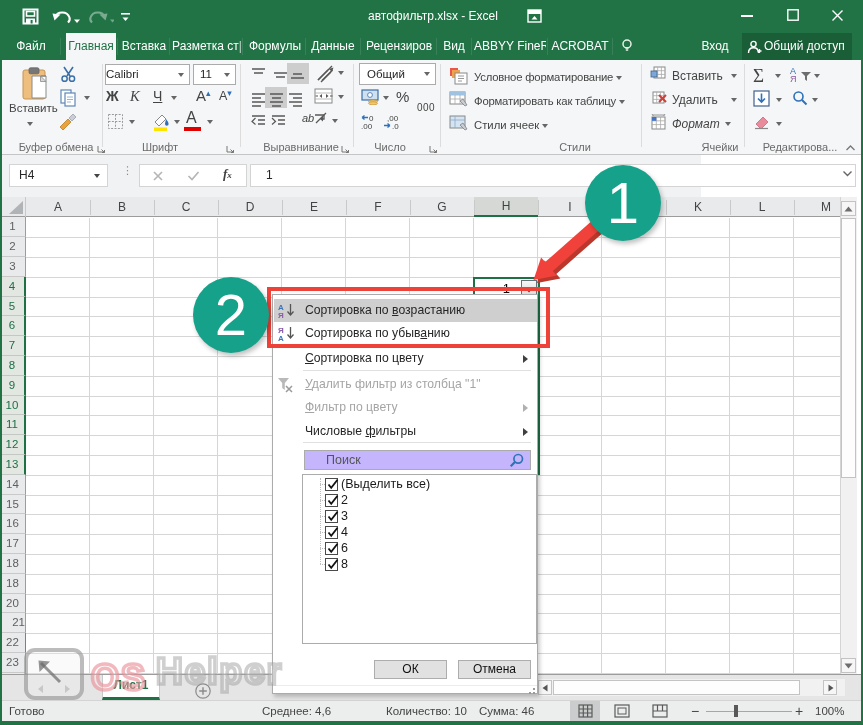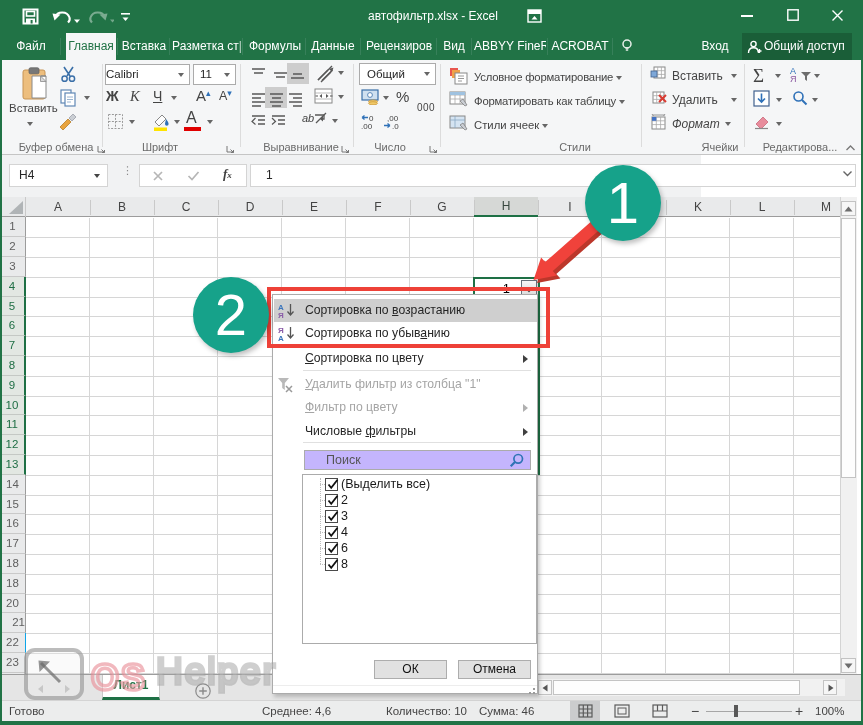--- a/index.html
+++ b/index.html
@@ -581,21 +581,21 @@
 
   <div id="wm" class="abs" style="z-index:50;left:20px;top:644px;width:280px;height:62px;">
     <div class="abs" style="left:4px;top:4px;width:60px;height:52px;border:4.5px solid rgba(125,125,125,0.5);border-radius:11px;background:rgba(238,238,238,0.3);"></div>
     <svg class="abs" style="left:14px;top:12px" width="40" height="40" viewBox="0 0 40 40">
       <path d="M7 7 L26 26" stroke="rgba(105,105,105,0.7)" stroke-width="3" fill="none"></path>
       <path d="M4.5 4.5 L16 5.5 L5.5 16 Z" fill="rgba(105,105,105,0.7)"></path>
       <path d="M4 33 l5 -4 l0 8 Z" fill="rgba(160,160,160,0.45)"></path>
       <path d="M36 33 l-5 -4 l0 8 Z" fill="rgba(160,160,160,0.45)"></path>
     </svg>
     <div class="abs" style="left:71px;top:13px;font-size:36px;font-weight:bold;color:rgba(255,255,255,0.22);-webkit-text-stroke:3.5px rgba(232,141,150,0.62);letter-spacing:2px;">OS</div>
-    <div class="abs" style="left:136px;top:7px;font-size:37px;font-weight:normal;color:rgba(255,255,255,0.22);-webkit-text-stroke:3.5px rgba(160,160,160,0.5);letter-spacing:2px;">Helper</div>
+    <div class="abs" style="left:136px;top:7px;font-size:37px;font-weight:bold;color:rgba(255,255,255,0.22);-webkit-text-stroke:3.5px rgba(160,160,160,0.5);letter-spacing:2px;">Helper</div>
   </div>
   <div id="tabbar" class="abs">
     <div class="abs" style="left:0;top:0;width:863px;height:1px;background:#9c9c9c;"></div>
     <div class="abs" style="left:102px;top:1px;width:58px;height:25px;background:#fff;border-left:1px solid #c9c9c9;border-right:1px solid #c9c9c9;text-align:center;font-size:12px;font-weight:bold;color:#217346;line-height:21px;border-bottom:3px solid #1e7045;">Лист1</div>
     <svg class="abs" style="left:195px;top:9px" width="16" height="16" viewBox="0 0 16 16">
       <circle cx="8" cy="8" r="7.2" fill="none" stroke="#8a8a8a" stroke-width="1.2"></circle>
       <path d="M8 4.2 v7.6 M4.2 8 h7.6" stroke="#8a8a8a" stroke-width="1.4"></path>
     </svg>
 
     <div class="abs" style="left:539px;top:5px;width:306px;height:17px;background:#f1f1f1;"></div>

